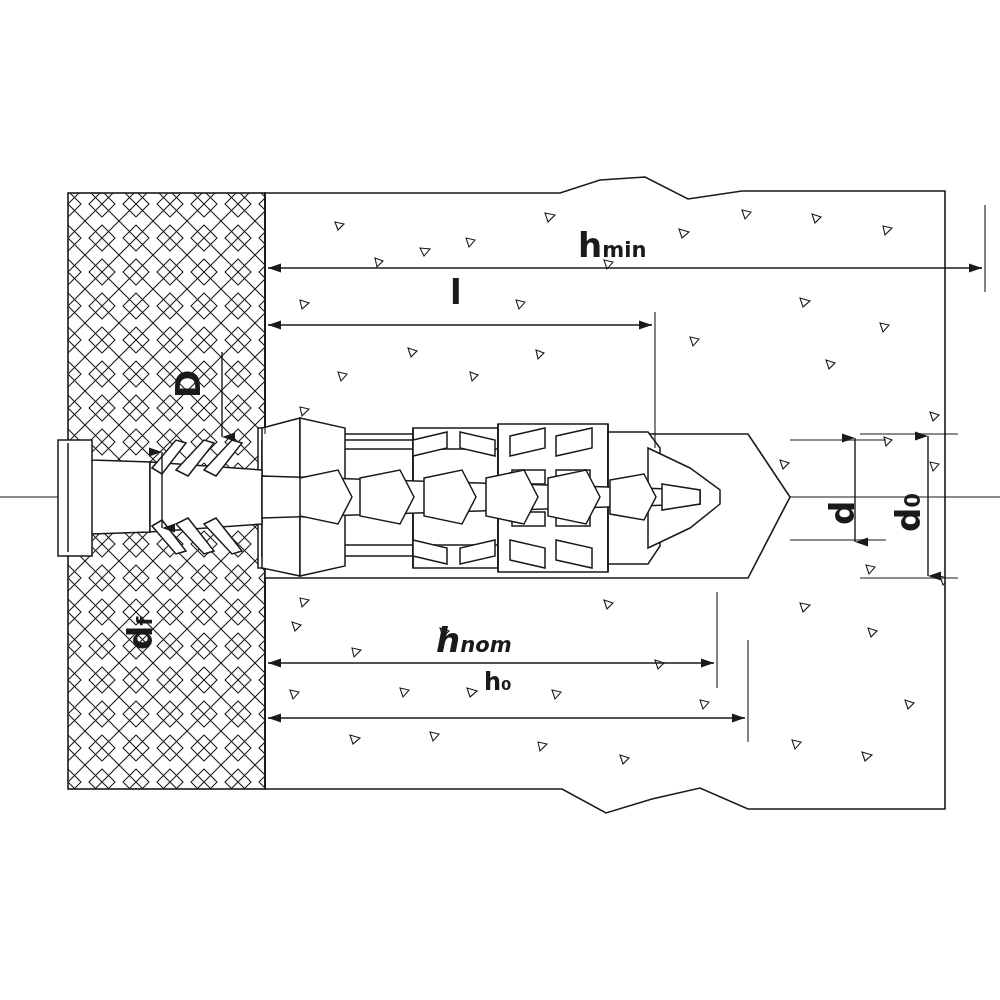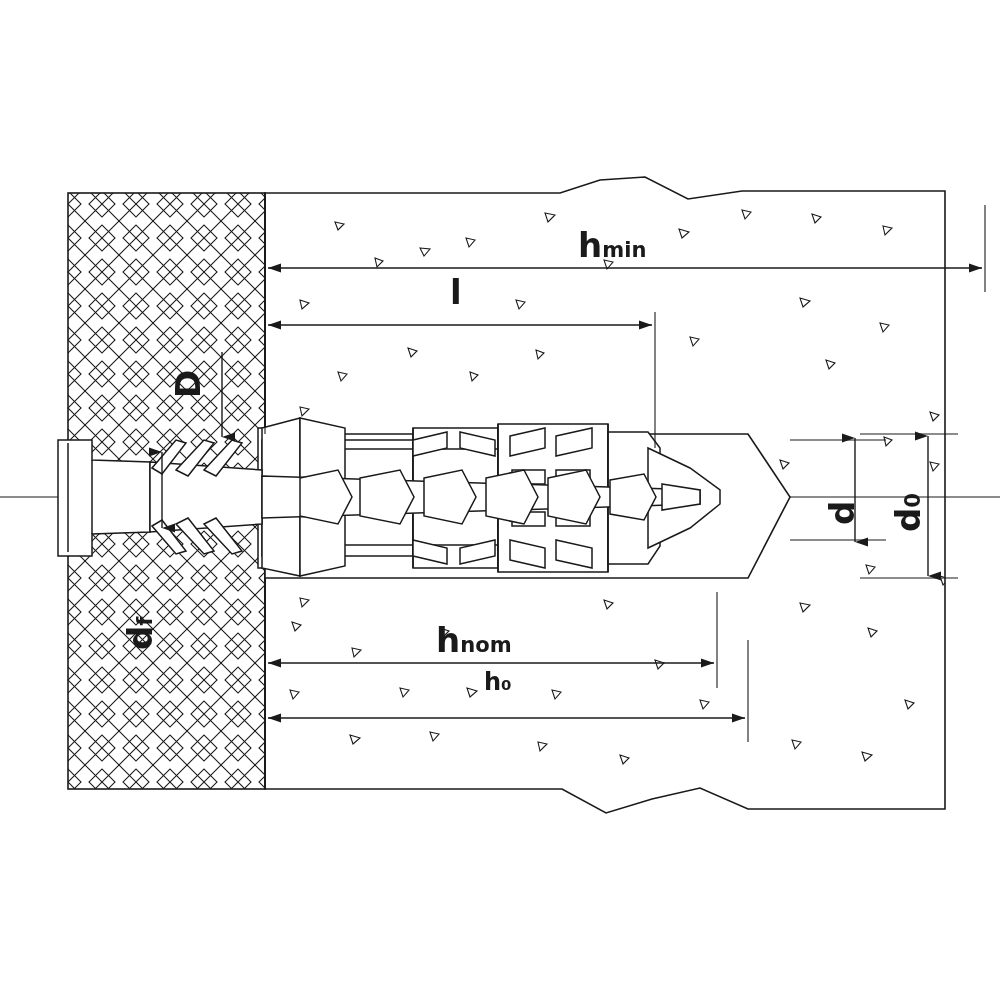--- a/index.html
+++ b/index.html
@@ -209,21 +209,21 @@
 </div>
 
 <div class="lbl rot90" style="left:822px;top:525px;font-size:34px;">
   <span>d</span>
 </div>
 
 <div class="lbl rot90" style="left:888px;top:532px;font-size:34px;">
   <span>d</span><span class="sub">0</span>
 </div>
 
-<div class="lbl" style="left:436px;top:620px;font-size:34px;">
+<div class="lbl" style="left:436px;top:620px;font-size:34px;font-style:italic;">
   <span>h</span><span class="sub">nom</span>
 </div>
 
 <div class="lbl" style="left:484px;top:668px;font-size:24px;">
   <span>h</span><span class="sub">0</span>
 </div>
 
 </div>
 
 </body></html>

